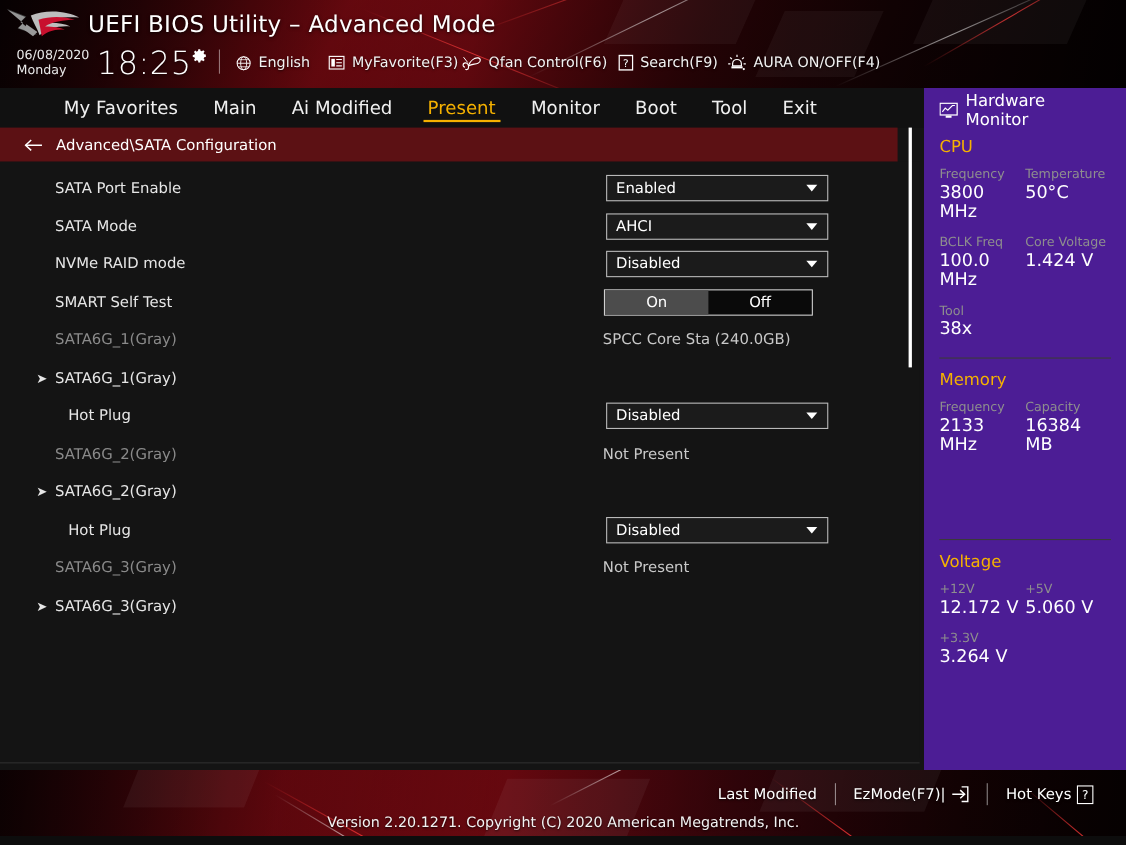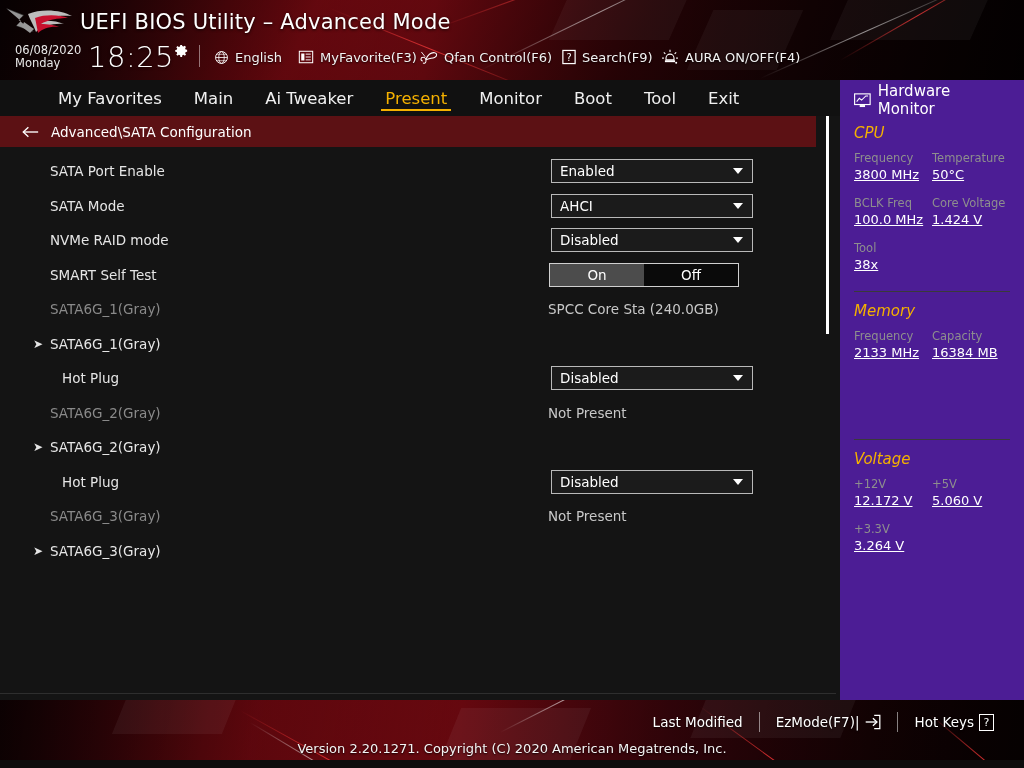--- a/index.html
+++ b/index.html
@@ -140,27 +140,27 @@
   
   .sidebar {
     position:absolute; top:80px; left:840px; width:184px; height:620px;
     background:#4c1d95; padding:0 14px;
   }
   .hm-title {
     display:flex; align-items:center; gap:7px; height:34px; padding-top:6px;
     font-size:15px; color:#ffffff;
   }
   .hm-section {
-    font-size:15px; color:#f5b100; margin-top:10px; margin-bottom:8px;font-style:italic;
+    font-size:15px; color:#f5b100; margin-top:10px; margin-bottom:8px;
   }
   .hm-grid { display:flex; flex-wrap:wrap; }
   .hm-cell { width:50%; margin-bottom:12px; }
   .hm-cell.full { width:100%; }
   .hm-key { font-size:11.5px; color:#8e8e8e; line-height:16px; }
-  .hm-val { font-size:13px; color:#ffffff; line-height:17px;text-decoration:underline; }
+  .hm-val { font-size:16px; color:#ffffff; line-height:17px; }
   .hm-sep { height:1px; background:#3a3a3a; margin:6px 0 0 0; }
 
   
   .footer {
     position:absolute; top:700px; left:0; width:1024px; height:60px;
     overflow:hidden;
     background:
       linear-gradient(100deg, rgba(0,0,0,.55) 0%, rgba(0,0,0,.1) 25%, rgba(0,0,0,.35) 55%, rgba(0,0,0,.7) 100%),
       linear-gradient(95deg, #1a0305 0%, #5e070d 20%, #8a0b14 45%, #520710 65%, #2a0407 85%, #120203 100%);
   }
@@ -277,21 +277,21 @@
 
   <div class="navbar">
     <div class="tabs" id="tabs-container">
         <div class="tab">
           <span>My Favorites</span>
         </div>
         <div class="tab">
           <span>Main</span>
         </div>
         <div class="tab">
-          <span>Ai Tweaker</span>
+          <span>Ai Modified</span>
         </div>
         <div class="tab active">
           <span>Present</span>
         </div>
         <div class="tab">
           <span>Monitor</span>
         </div>
         <div class="tab">
           <span>Boot</span>
         </div>

